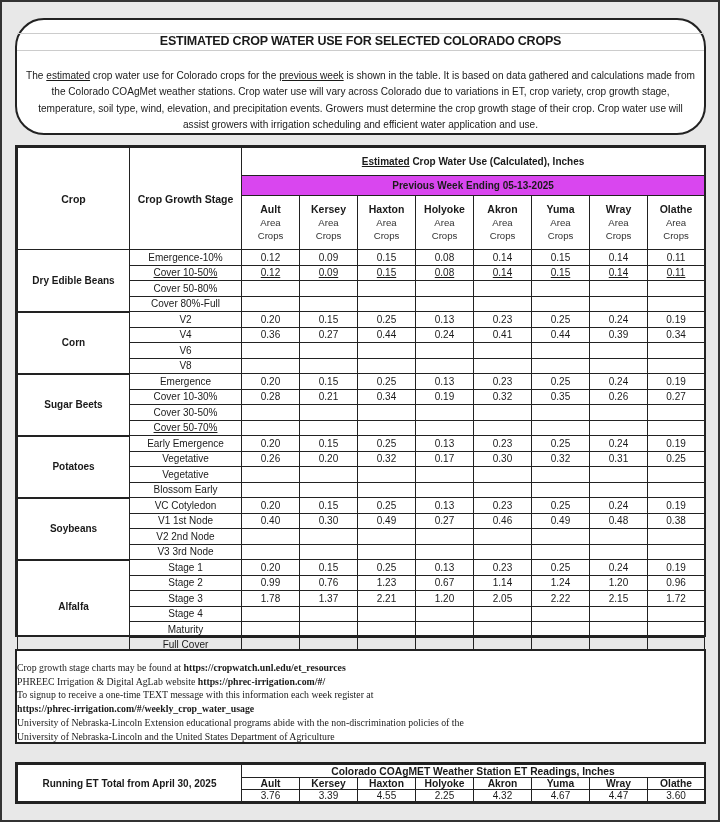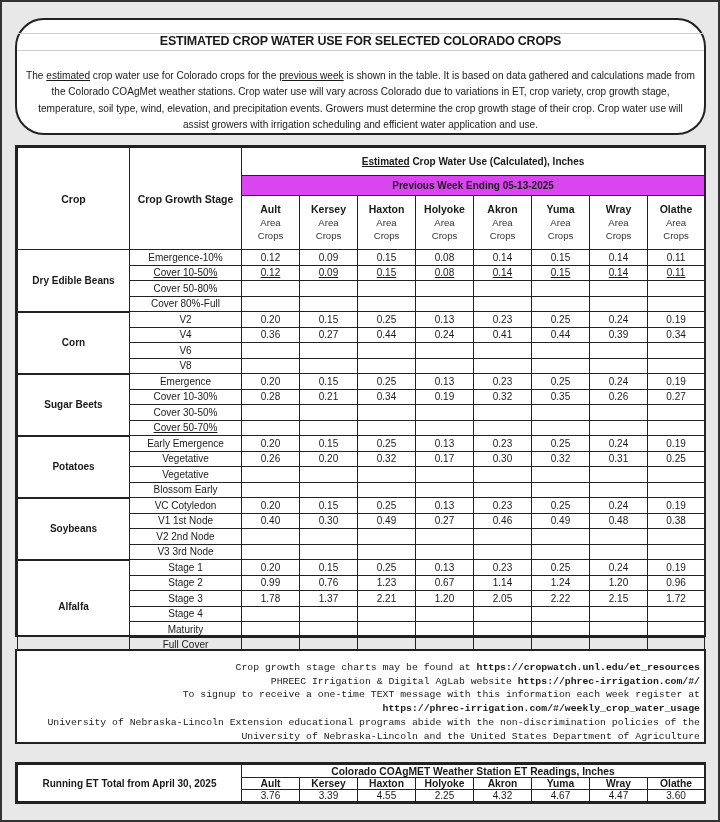--- a/index.html
+++ b/index.html
@@ -24,21 +24,21 @@
   .hdr-crop { font-size:10.5px !important; }
   .grey { background:#d946ef; }
   .station { font-weight:bold; font-size:10.5px; line-height:13px; }
   .areacrops { font-weight:normal; font-size:9.6px; color:#333; line-height:13px; }
   .crop-name { font-weight:bold; font-size:10px; border-bottom:2px solid #222 !important; }
   .last-in-group td { border-bottom:2px solid #222; }
   .stage { font-size:10px; }
   .val { font-size:9.8px; }
 
   #info { top:649px; height:95px; }
-  #info .lines { position:absolute; left:0; right:4px; top:10px; text-align:right; font-size:9.8px; line-height:13.7px; font-family:Liberation Mono, monospace; }
+  #info .lines { position:absolute; left:0; right:4px; top:10px; text-align:left; font-size:9.8px; line-height:13.7px; font-family:Liberation Serif, serif; }
   #info b { font-weight:bold; }
 
   #et { top:762px; height:42px; }
   #et table { position:absolute; left:0; top:0; width:687px; height:38px; table-layout:fixed; }
   #et td { border:1px solid #222; text-align:center; padding:0; font-size:10px; }
   #et .lbl { font-weight:bold; font-size:10px; }
   #et .sh { font-weight:bold; font-size:10.3px; }
 </style>
 </head>
 <body>

